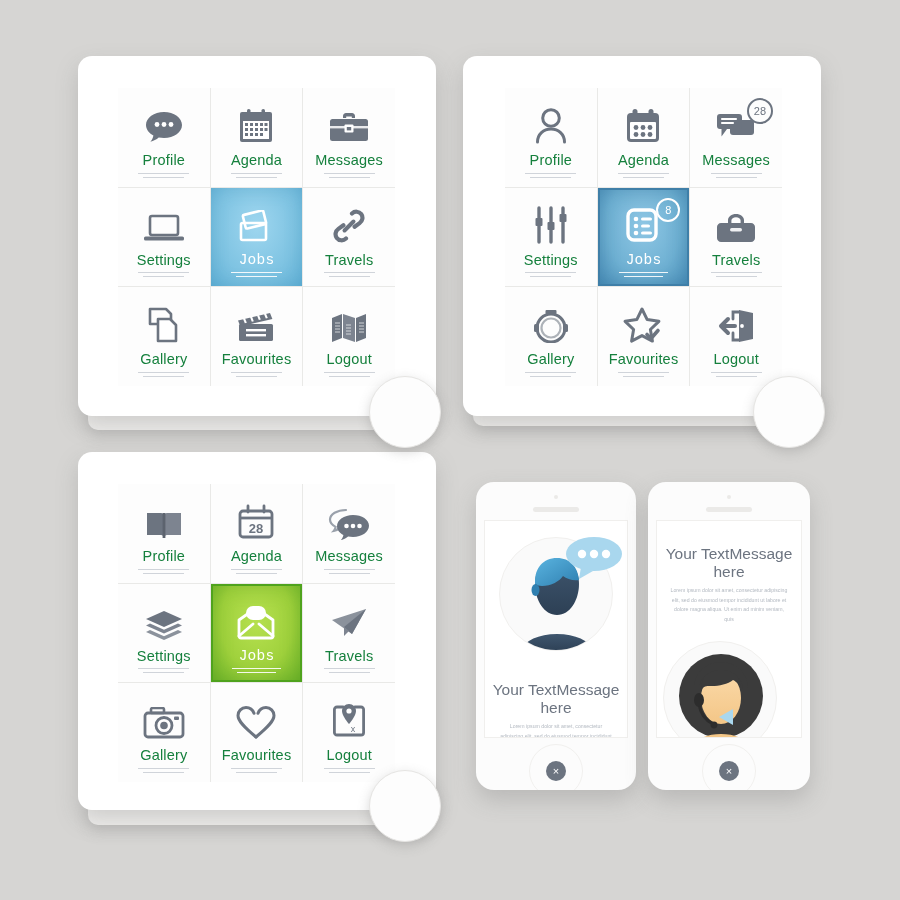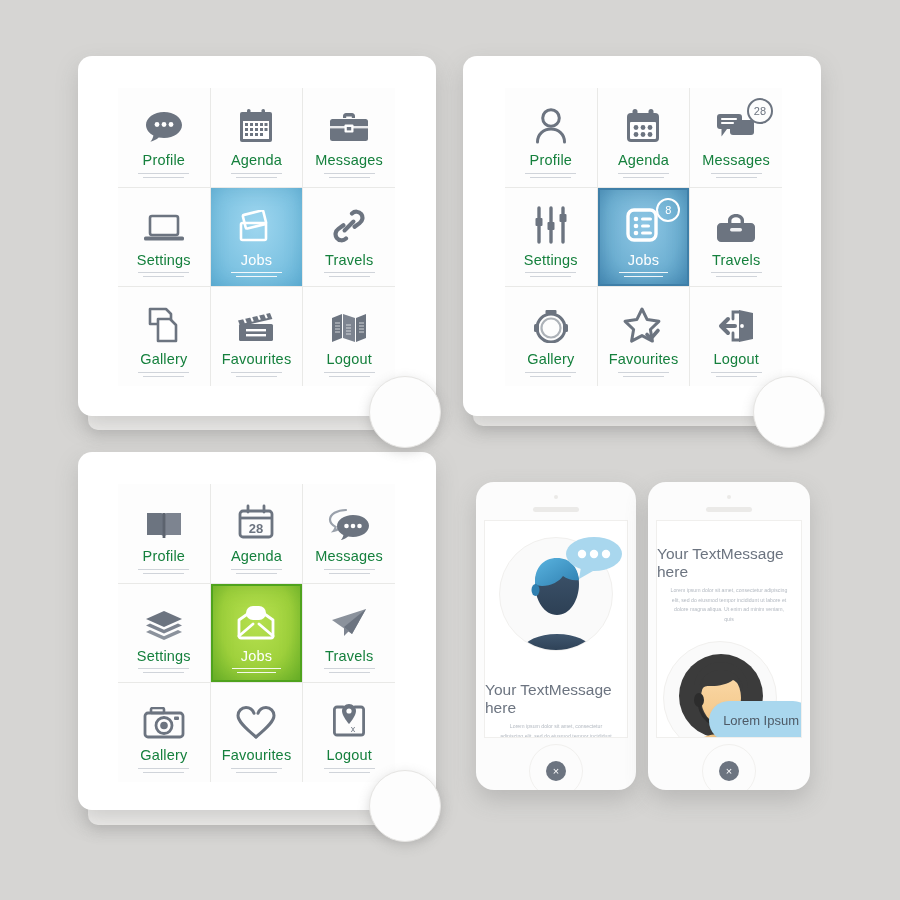--- a/index.html
+++ b/index.html
@@ -67,21 +67,21 @@
   .cell .sub {
     margin-top:4px;
     width:62%;
     height:9px;
     background:
       linear-gradient(to right,transparent 6%,#c9ced5 6%,#c9ced5 94%,transparent 94%) 0 1px/100% 1.4px no-repeat,
       linear-gradient(to right,transparent 14%,#c9ced5 14%,#c9ced5 86%,transparent 86%) 0 5px/100% 1.4px no-repeat;
     opacity:.85;
   }
   
-  .cell.active .lbl { color:#ffffff; }
+  .cell.active .lbl { color:#ffffff;font-family:Liberation Mono, monospace; }
   .cell.active .sub {
     background:
       linear-gradient(to right,transparent 6%,#ffffff 6%,#ffffff 94%,transparent 94%) 0 1px/100% 1.4px no-repeat,
       linear-gradient(to right,transparent 14%,#ffffff 14%,#ffffff 86%,transparent 86%) 0 5px/100% 1.4px no-repeat;
     opacity:.9;
   }
   .cell.blue-light {
     background:radial-gradient(ellipse at 50% 38%,#9ed6ef 0%,#7ec3e2 62%,#63b3d8 100%);
     box-shadow:inset 0 0 18px rgba(40,120,160,.22);
   }
@@ -126,21 +126,21 @@
     background:#fcfcfc; border:1px solid #f1f0ee;
     display:flex; align-items:center; justify-content:center;
     z-index:5;
   }
   .ph-x {
     width:20px; height:20px; border-radius:50%;
     background:#6c7480; color:#fff;
     display:flex; align-items:center; justify-content:center;
     font-size:11px; line-height:1;
   }
-  .ph-title { font-size:15.5px; color:#6c7480; text-align:left; font-weight:400; }
+  .ph-title { font-size:15.5px; color:#6c7480; text-align:center; font-weight:400; }
   .ph-para {
     margin:5px auto 0; width:82%;
     font-size:5.2px; line-height:1.85; color:#b3b9c1;
     text-align:center;
   }
   .lorem-bubble {
     position:absolute;
     background:#a9d7ee;
     border-radius:22px;
     color:#4e5a66;
@@ -642,23 +642,20 @@
             <circle cx="57" cy="54" r="42" fill="#3b3b3b"></circle>
             <path d="M57 92c-16 0-26 6-30 14h60c-4-8-14-14-30-14z" fill="#f3c687"></path>
             <ellipse cx="57" cy="56" rx="20" ry="26" fill="url(#skin2)"></ellipse>
             <path d="M37 50c0-16 9-26 20-26s20 10 20 26c0-6-4-10-8-12-5 4-14 6-21 6-5 0-9-1-11 6z" fill="#3b3b3b"></path>
             <path d="M30 46c0-14 12-26 27-26s27 12 27 26v16c-3 0-5-2-5-5V48c0-12-10-20-22-20s-22 8-22 20v9c0 3-2 5-5 5z" fill="#3b3b3b"></path>
             <path d="M35 62q2 14 14 20" fill="none" stroke="#2c2c2c" stroke-width="3" stroke-linecap="round"></path>
             <ellipse cx="35" cy="58" rx="5" ry="7" fill="#2c2c2c"></ellipse>
             <circle cx="50" cy="83" r="3.4" fill="#2c2c2c"></circle>
           </svg>
         </div>
-        <div class="lorem-bubble" style="right:-12px;top:64px;">
-          <span>Lorem Ipsum</span>
-        </div>
         <div style="position:absolute;right:68px;top:72px;width:0;height:0;border-top:8px solid transparent;border-bottom:8px solid transparent;border-right:14px solid #a9d7ee;"></div>
       </div>
 
     </div>
     <div class="ph-home">
       <div class="ph-x">×</div>
     </div>
   </div>
 
 </div>

